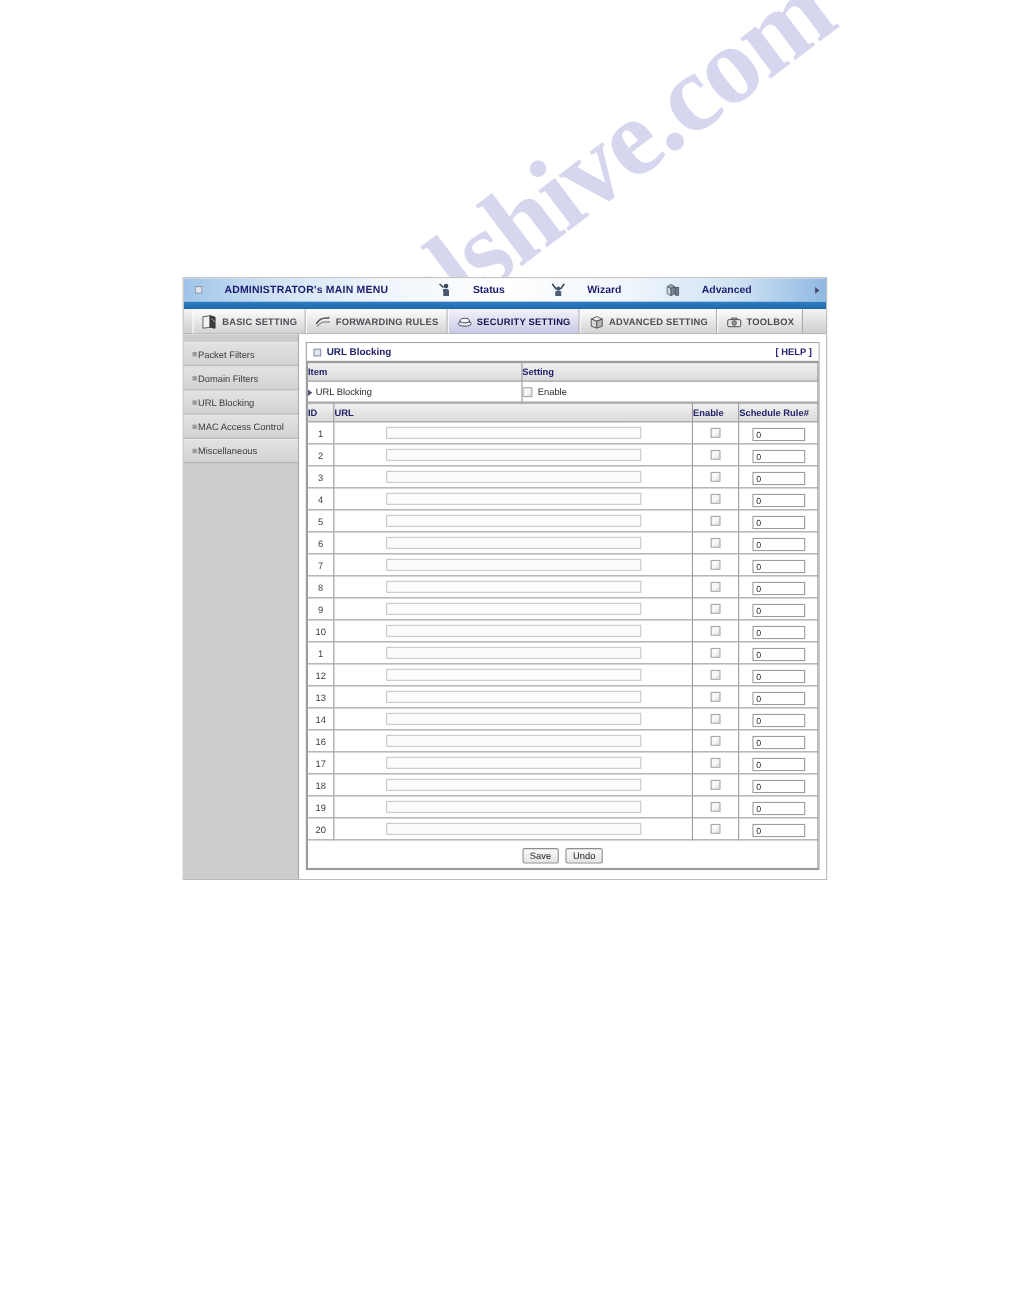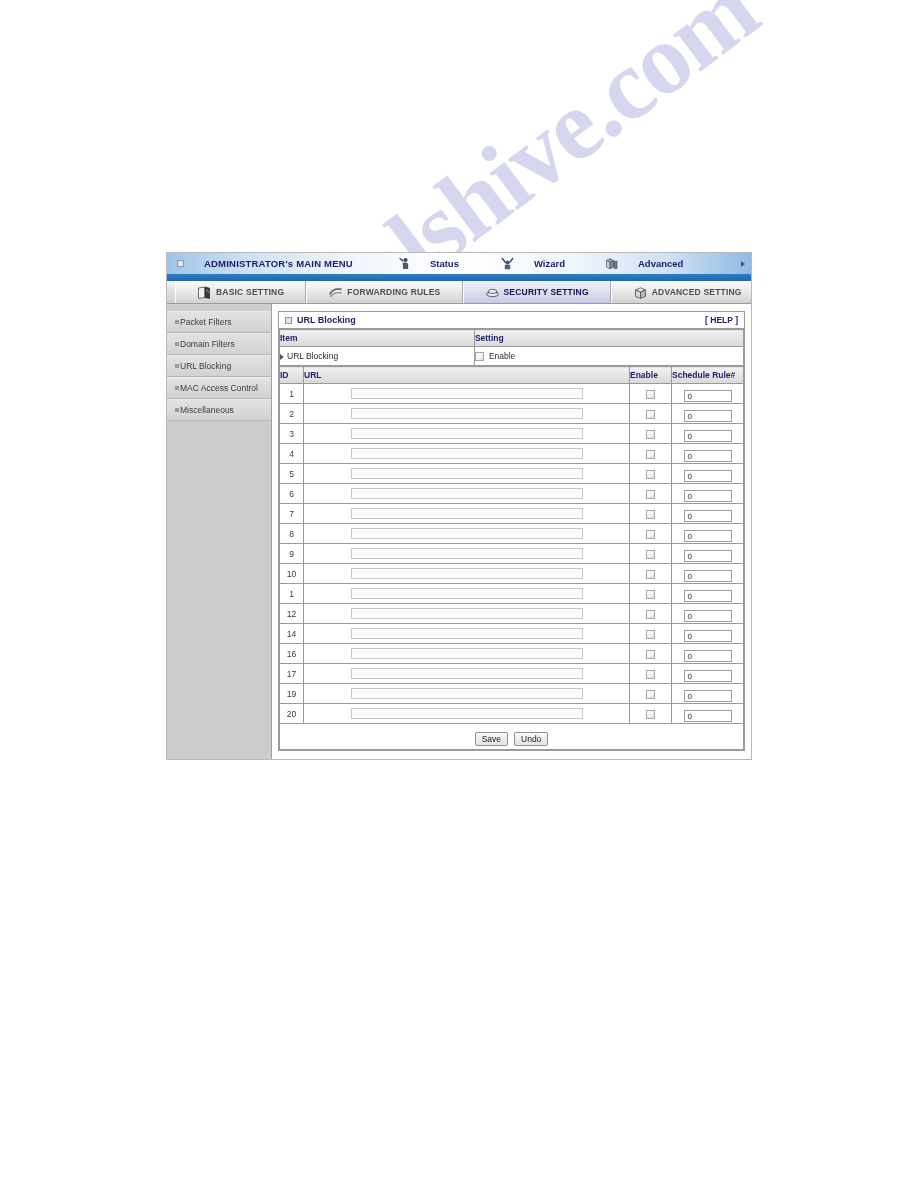--- a/index.html
+++ b/index.html
@@ -76,21 +76,21 @@
   .tabrow {
     height: 23px;
     background: linear-gradient(to bottom,#f4f4f4,#dcdcdc 60%,#cfcfcf);
     display: flex;
     align-items: stretch;
     border-bottom: 1px solid #9b9b9b;
     padding-left: 8px;
   }
   .tab {
     display: flex; align-items: center; gap: 4px;
-    padding: 0 21px;
+    padding: 0 7px;
     font-size: 8.5px;
     font-weight: bold;
     letter-spacing: .2px;
     color: #4d4d55;
     border-left: 1px solid #ffffff;
     border-right: 1px solid #a9a9a9;
     background: linear-gradient(to bottom,#fdfdfd,#e6e6e6 55%,#d2d2d2);
     white-space: nowrap;
   }
   .tab.active {
@@ -525,37 +525,53 @@
                 </tr>
                 <tr>
                   <td class="row-td td-id">12</td>
                   <td class="row-td td-url">
                     <div class="url-input"></div>
                   </td>
                   <td class="row-td td-en"><span class="cb" style="margin-right: 0px;"></span></td>
                   <td class="row-td td-sr"><span class="sr-input">0</span></td>
                 </tr>
                 <tr>
+                  <td class="row-td td-id">13</td>
+                  <td class="row-td td-url">
+                    <div class="url-input"></div>
+                  </td>
+                  <td class="row-td td-en"><span class="cb" style="margin-right: 0px;"></span></td>
+                  <td class="row-td td-sr"><span class="sr-input">0</span></td>
+                </tr>
+                <tr>
                   <td class="row-td td-id">14</td>
                   <td class="row-td td-url">
                     <div class="url-input"></div>
                   </td>
                   <td class="row-td td-en"><span class="cb" style="margin-right: 0px;"></span></td>
                   <td class="row-td td-sr"><span class="sr-input">0</span></td>
                 </tr>
                 <tr>
                   <td class="row-td td-id">16</td>
                   <td class="row-td td-url">
                     <div class="url-input"></div>
                   </td>
                   <td class="row-td td-en"><span class="cb" style="margin-right: 0px;"></span></td>
                   <td class="row-td td-sr"><span class="sr-input">0</span></td>
                 </tr>
                 <tr>
                   <td class="row-td td-id">17</td>
+                  <td class="row-td td-url">
+                    <div class="url-input"></div>
+                  </td>
+                  <td class="row-td td-en"><span class="cb" style="margin-right: 0px;"></span></td>
+                  <td class="row-td td-sr"><span class="sr-input">0</span></td>
+                </tr>
+                <tr>
+                  <td class="row-td td-id">18</td>
                   <td class="row-td td-url">
                     <div class="url-input"></div>
                   </td>
                   <td class="row-td td-en"><span class="cb" style="margin-right: 0px;"></span></td>
                   <td class="row-td td-sr"><span class="sr-input">0</span></td>
                 </tr>
                 <tr>
                   <td class="row-td td-id">19</td>
                   <td class="row-td td-url">
                     <div class="url-input"></div>

